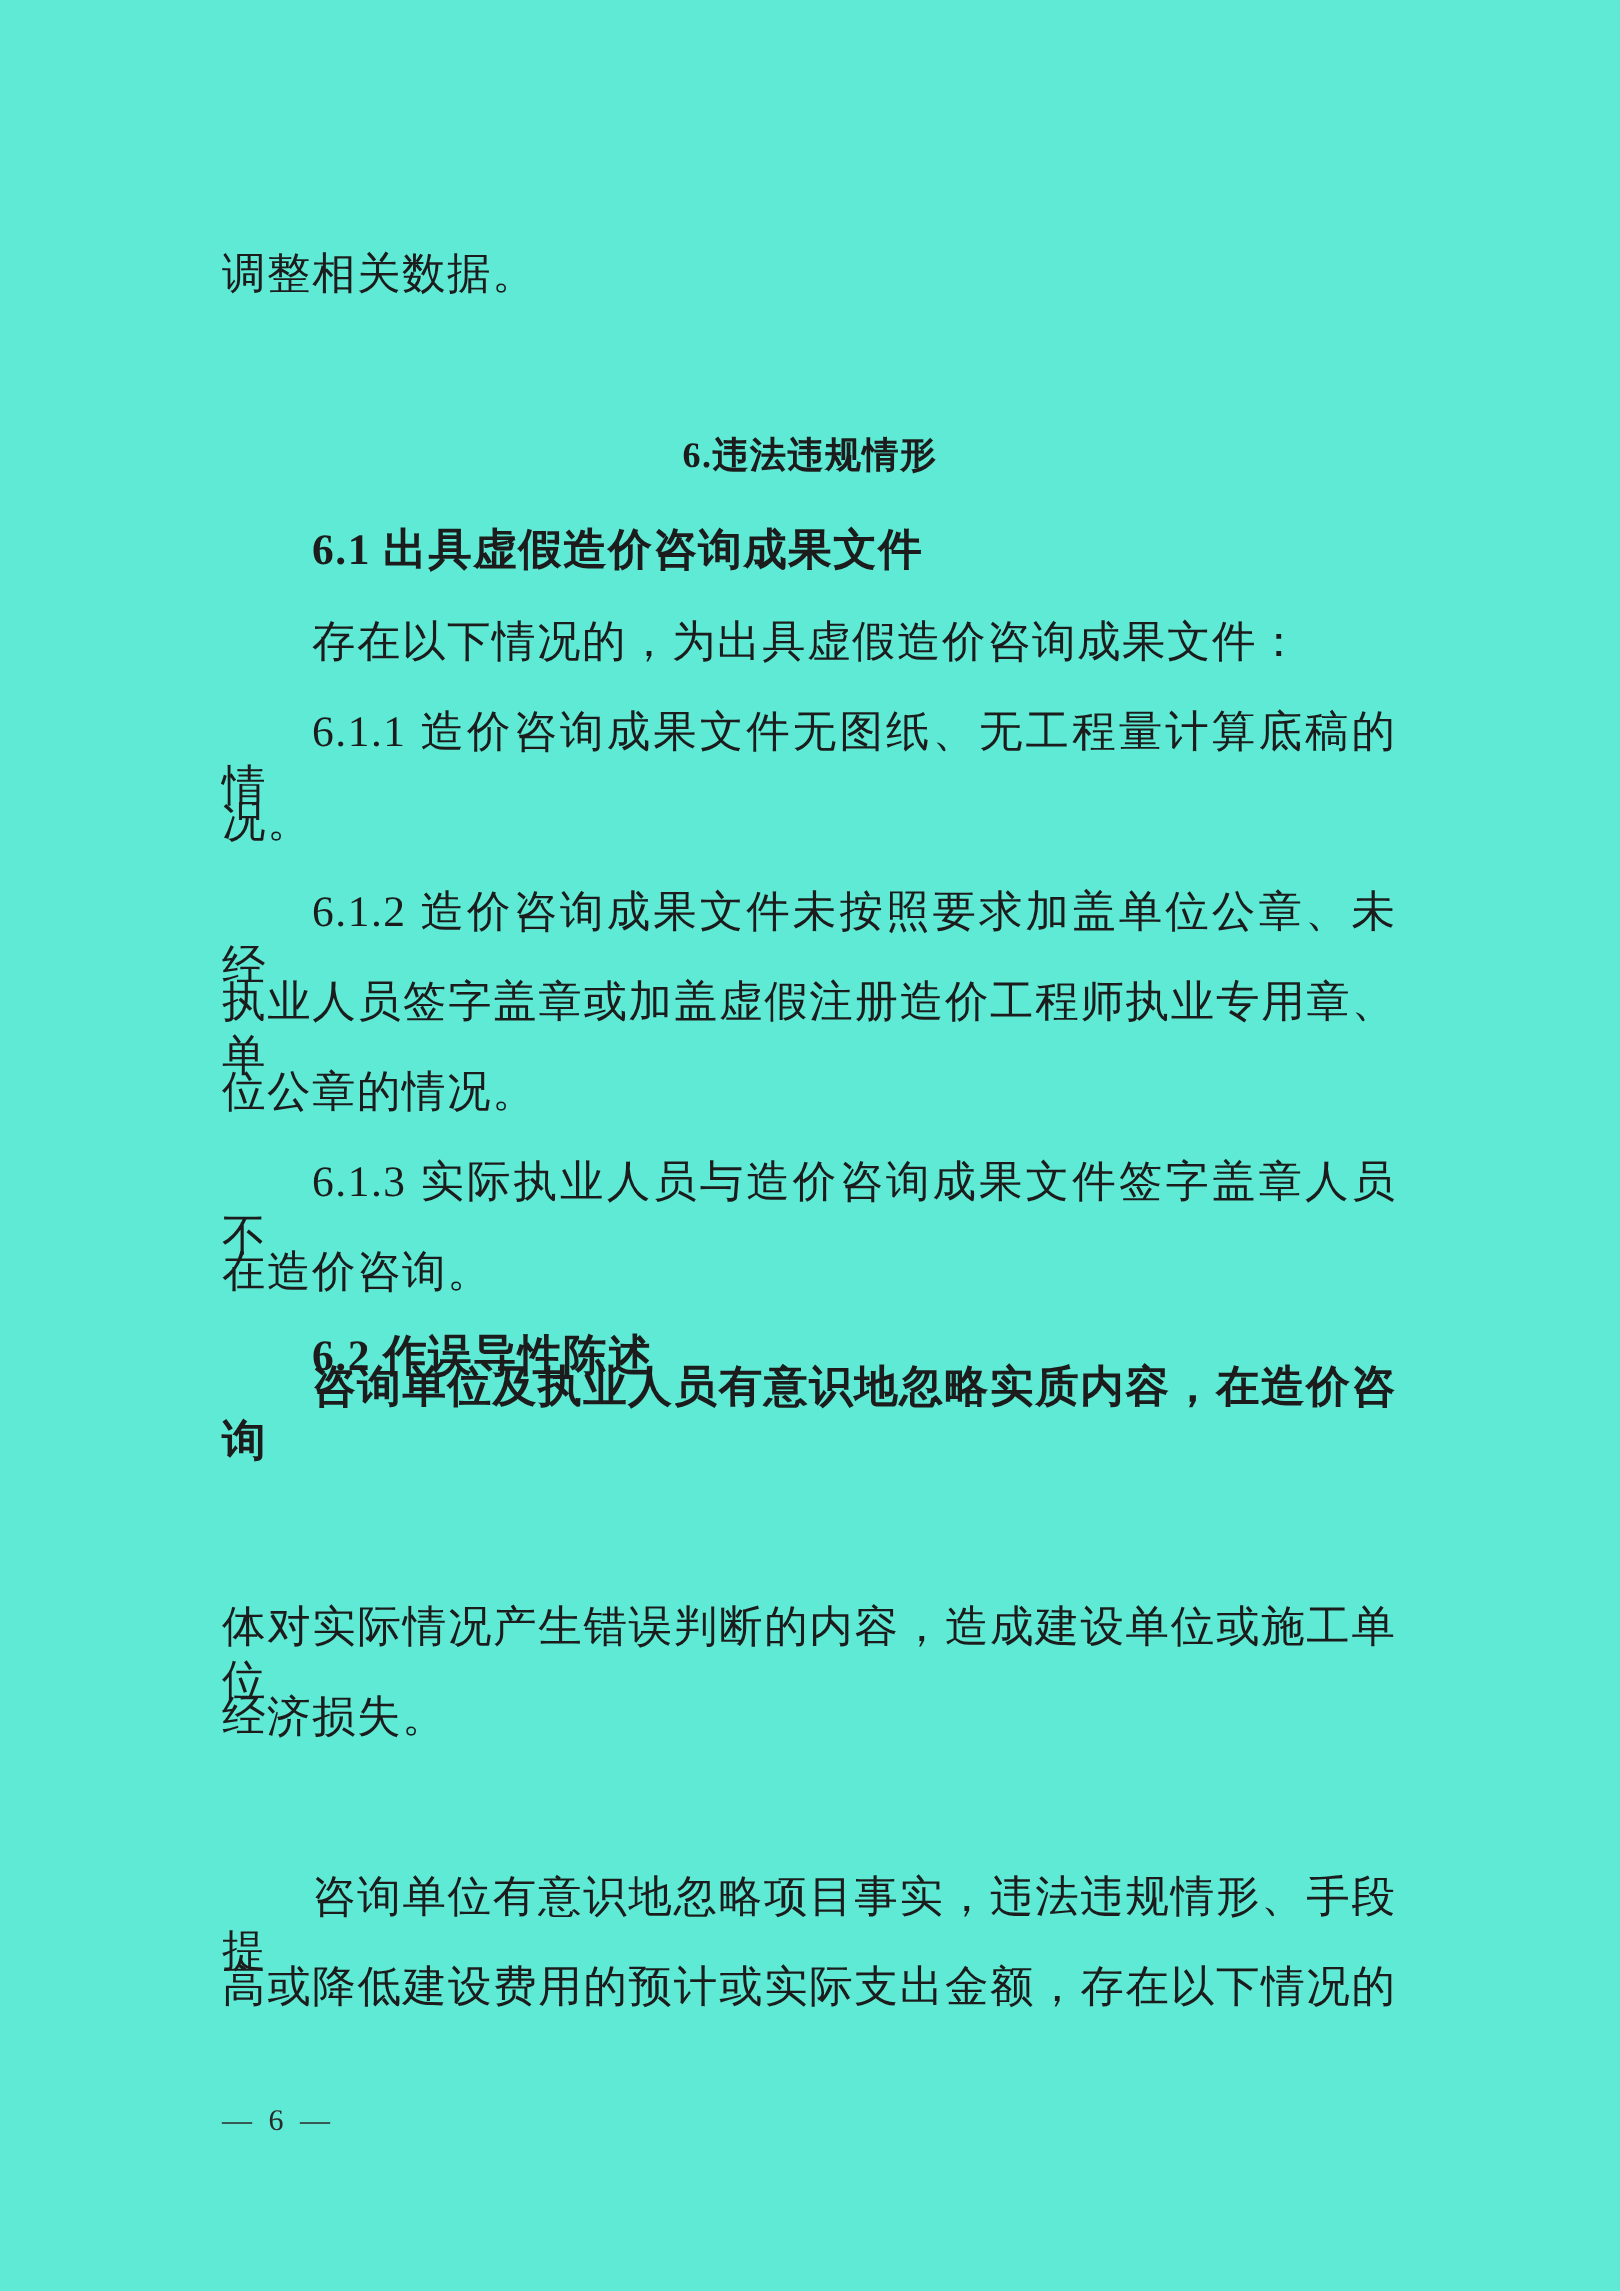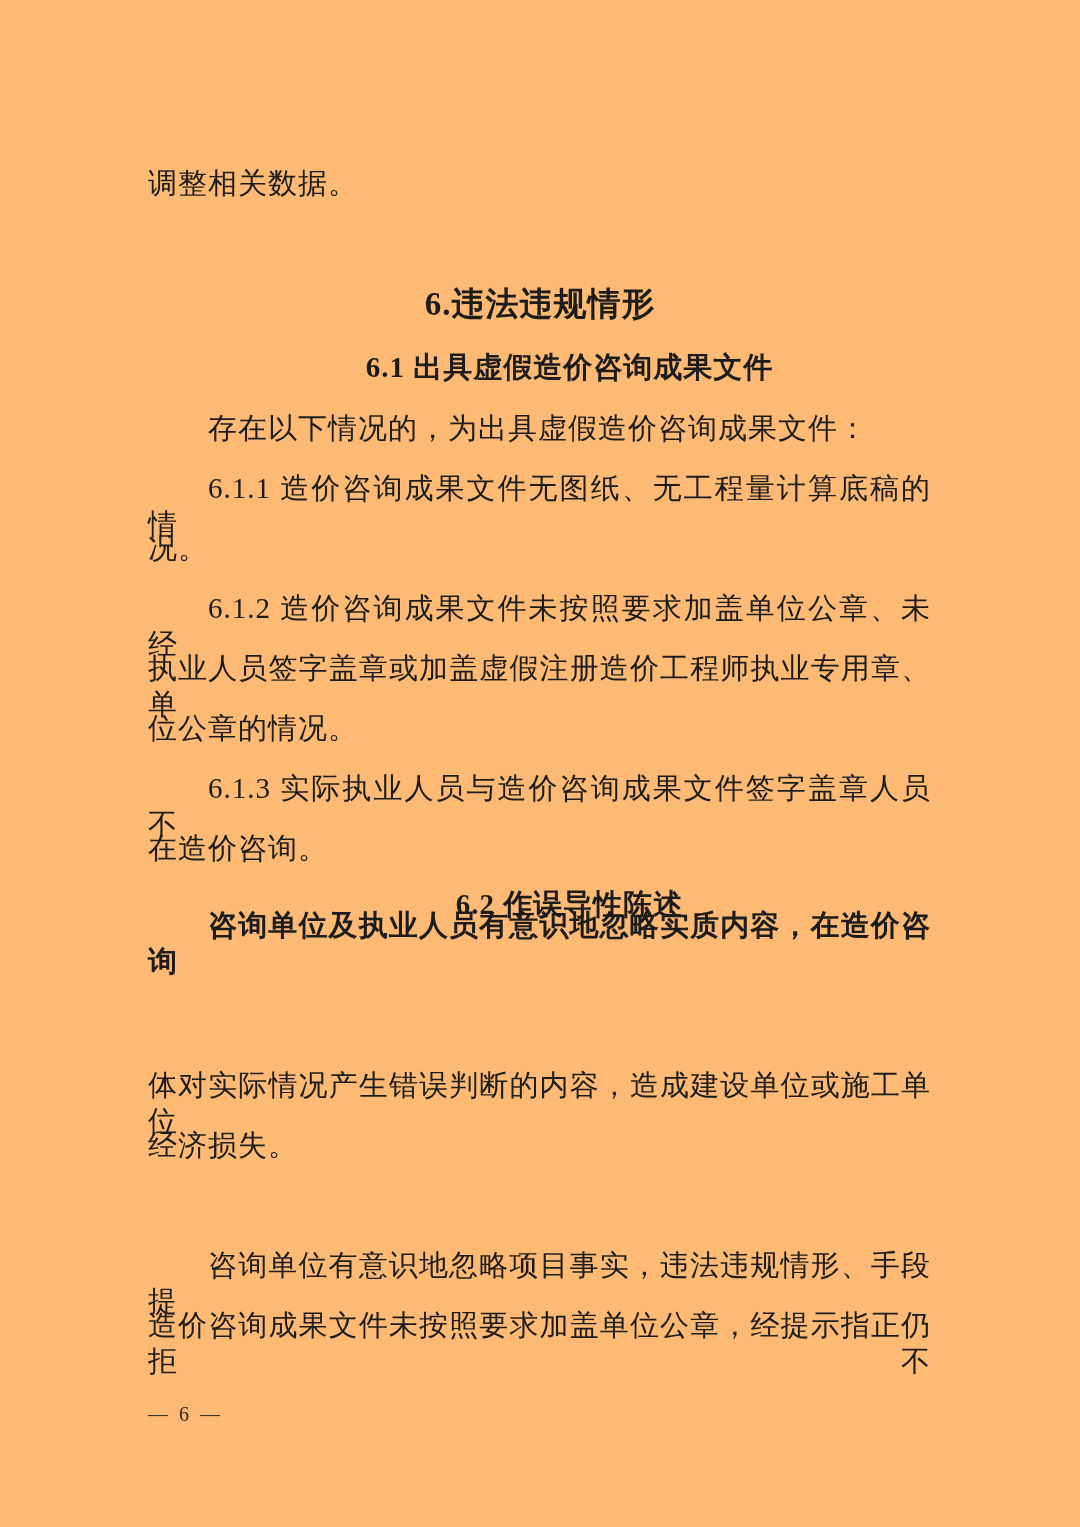--- a/index.html
+++ b/index.html
@@ -1,20 +1,20 @@
 <!DOCTYPE html>
 <html lang="zh"><head>
 <meta charset="utf-8">
 <style>
   html,body{margin:0;padding:0;background:#888;}
   .page{
     position:relative;
     width:1080px;height:1527px;
     margin:0 auto;
-    background:#fdba74;
+    background:#5eead4;
     overflow:hidden;
     font-family:"Liberation Serif","DejaVu Serif",serif;
     color:#1c1c1c;
   }
   .line{
     position:absolute;
     left:148px;
     width:783px;
     font-size:29px;
     line-height:36px;
@@ -26,26 +26,26 @@
     text-align:justify;
     text-align-last:justify;
     text-justify:inter-character;
   }
   .ind{ text-indent:60px; }
   .h1{
     left:0;
     width:1080px;
     text-align:center;
     text-align-last:center;
-    font-size:33px;
+    font-size:24px;
     font-weight:bold;
     letter-spacing:1px;
     white-space:nowrap;
   }
-  .h2{ font-weight:bold;text-align:center; }
+  .h2{ font-weight:bold; }
   .footer{
     position:absolute;
     left:148px;
     top:1402px;
     font-size:20px;
     line-height:24px;
     letter-spacing:3px;
     color:#2a2a2a;
   }
 </style>
@@ -73,17 +73,17 @@
   <div class="line" style="top:830px;">在造价咨询。</div>
 
   <div class="line h2 ind" style="top:886px;">6.2 作误导性陈述</div>
 
   <div class="line just ind" style="top:907px;font-weight:bold;">咨询单位及执业人员有意识地忽略实质内容，在造价咨询</div>
   <div class="line just" style="top:1067px;">体对实际情况产生错误判断的内容，造成建设单位或施工单位</div>
   <div class="line" style="top:1127px;">经济损失。</div>
 
 
   <div class="line just ind" style="top:1247px;">咨询单位有意识地忽略项目事实，违法违规情形、手段提</div>
-  <div class="line just" style="top:1307px;">造价咨询成果文件未按照要求加盖单位公章，经提示指正仍拒不</div>
+  <div class="line just" style="top:1307px;">高或降低建设费用的预计或实际支出金额，存在以下情况的</div>
 
   <div class="footer">— 6 —</div>
 
 </div>
 
 </body></html>

